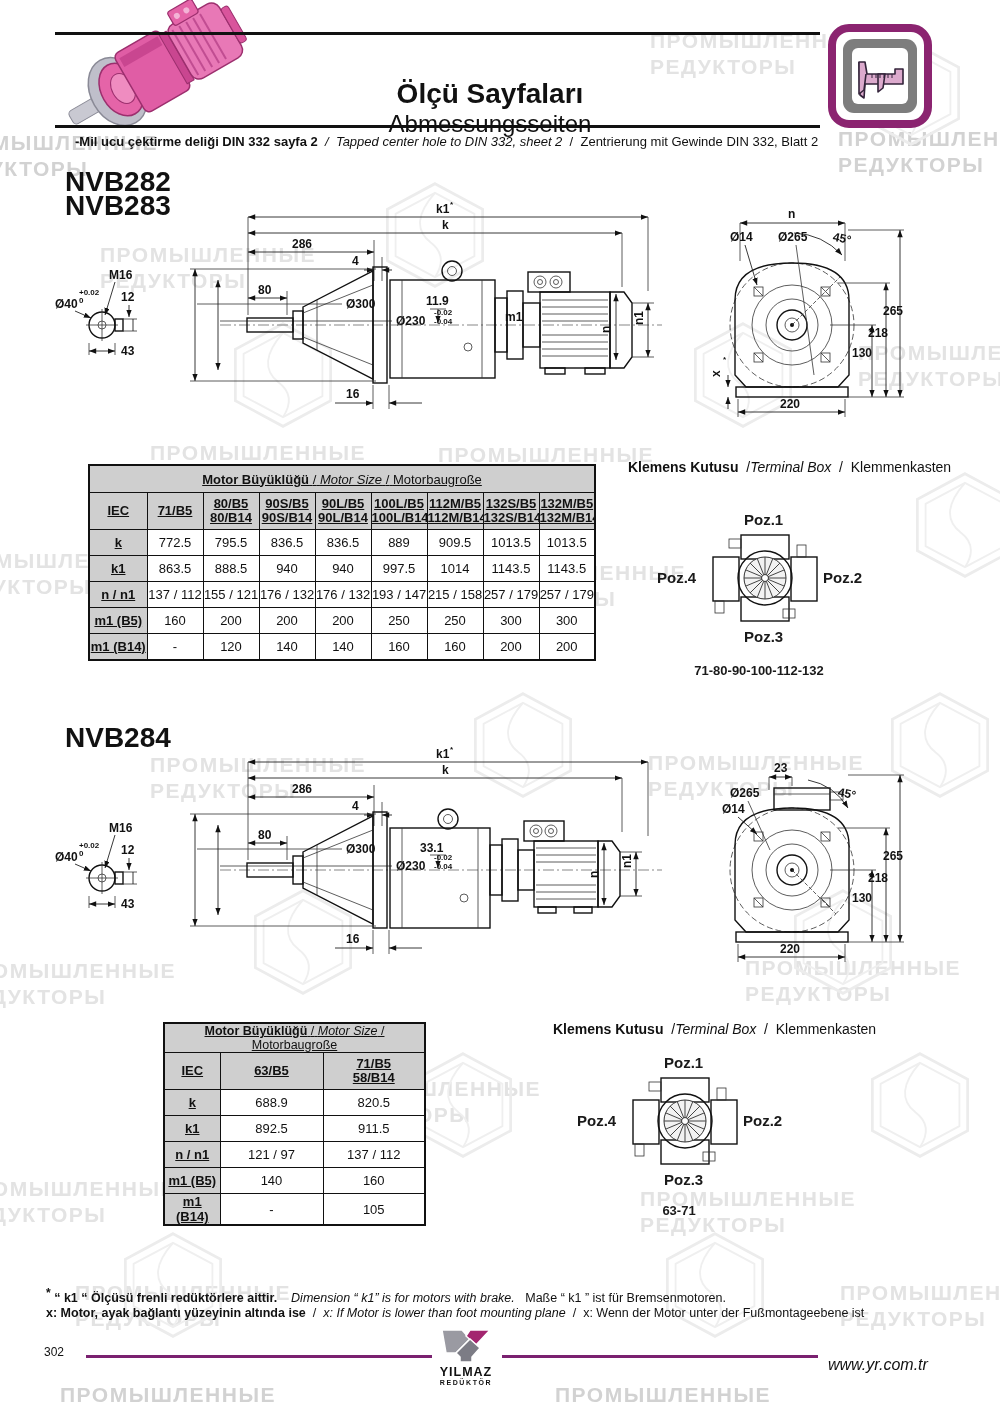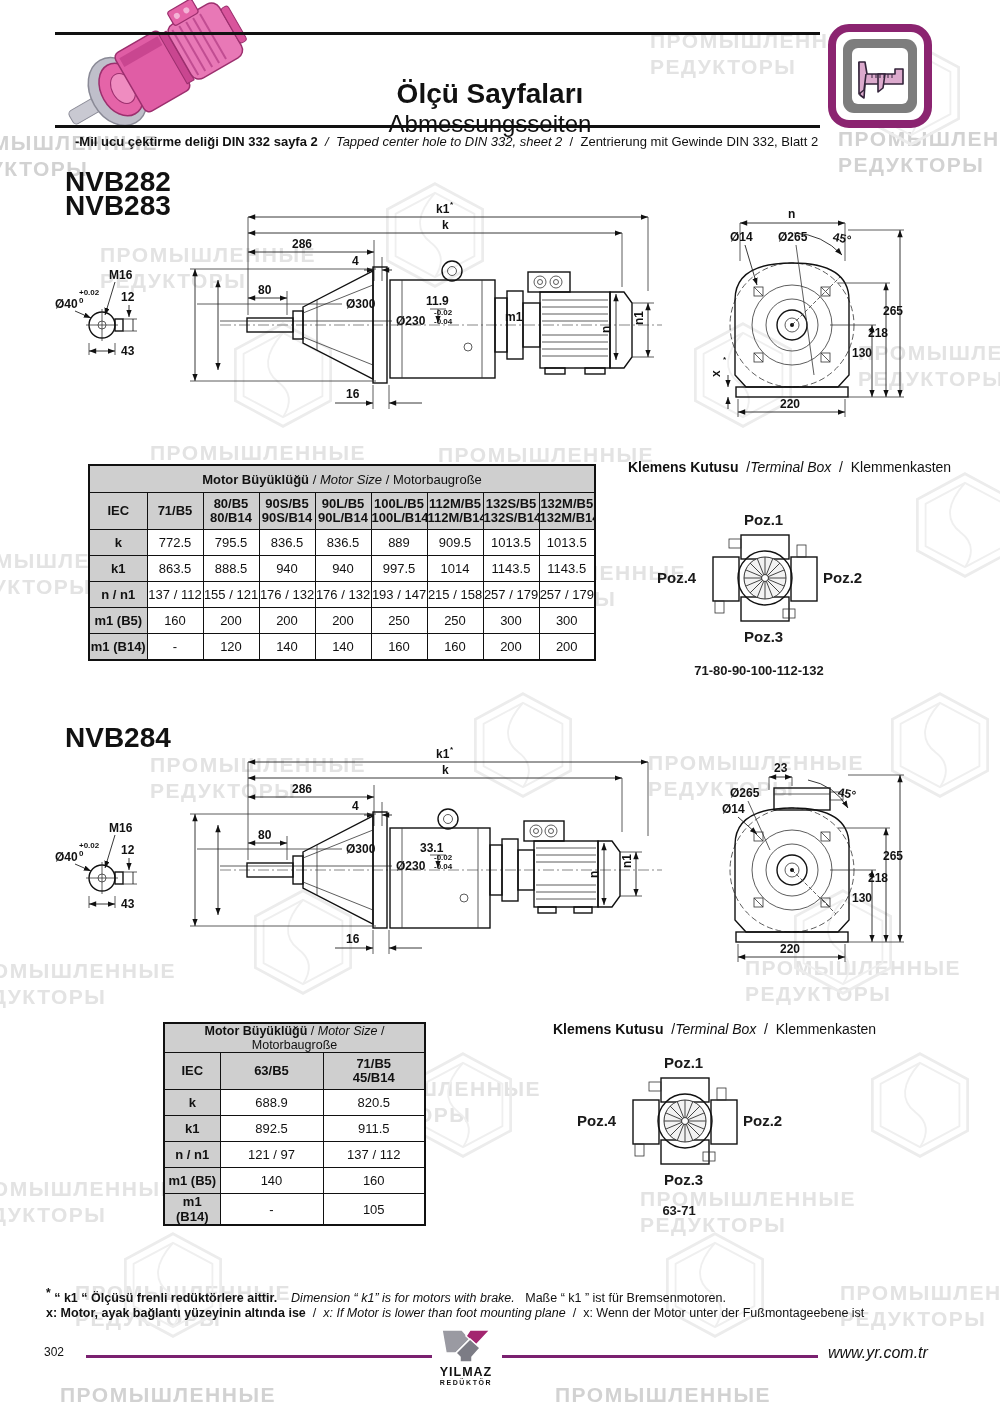--- a/index.html
+++ b/index.html
@@ -27,34 +27,34 @@
   .cl{stroke:#555;stroke-width:.7;fill:none;stroke-dasharray:11 3 2 3;}
   text.dt{font-family:"Liberation Sans",sans-serif;font-weight:700;font-size:12px;fill:#111;}
   text.dts{font-family:"Liberation Sans",sans-serif;font-weight:700;font-size:8px;fill:#111;}
   text.poz{font-family:"Liberation Sans",sans-serif;font-weight:700;font-size:15px;fill:#1a1a1a;}
   text.cap{font-family:"Liberation Sans",sans-serif;font-weight:700;font-size:13px;fill:#1a1a1a;}
   
   table.dtable{border-collapse:collapse;table-layout:fixed;z-index:2;position:absolute;
        border:2px solid #111;background:#fff;}
   .dtable td{border:1px solid #111;text-align:center;vertical-align:middle;padding:0;
        font-size:13px;overflow:hidden;}
-  .hd{background:#cfcfcf;}
+  .hd{background:#cfcfcf;text-decoration:underline;}
   .mh{font-size:13.5px;height:26px;}
   .ch{font-weight:700;font-size:12px;line-height:14px;height:36px;}
   .rl{font-weight:700;font-size:12.5px;}
   .dtable td.dc{height:25px;}
   
   .tbt{font-size:14px;white-space:nowrap;z-index:2;}
   
   .fn{font-size:12.5px;white-space:nowrap;z-index:2;}
   .fn sup{font-size:12px;font-weight:700;}
   
   .pageno{font-size:12px;z-index:2;}
   .fline{position:absolute;height:3px;z-index:2;}
-  .url{font-style:italic;font-size:16px;z-index:2;}
+  .url{font-style:italic;font-size:16px;z-index:2;margin-top:12px;}
   .logotxt1{font-weight:700;font-size:12.5px;letter-spacing:1px;line-height:13px;text-align:center;}
   .logotxt2{font-weight:700;font-size:7px;letter-spacing:1.6px;line-height:8px;text-align:center;}
 </style>
 </head>
 <body>
 
 <div id="page">
 
   <svg width="0" height="0" style="position:absolute">
     <defs>
@@ -745,21 +745,21 @@
     </td>
         </tr>
     <tr>
       <td class="hd ch">IEC</td>
       <td class="hd ch">
             <div>63/B5</div>
             <div></div>
           </td>
       <td class="hd ch">
             <div>71/B5</div>
-            <div>45/B14</div>
+            <div>58/B14</div>
           </td>
     </tr>
     <tr>
       <td class="hd rl dc">k</td>
       <td class="dc">688.9</td>
           <td class="dc">820.5</td>
     </tr>
     <tr>
       <td class="hd rl dc">k1</td>
       <td class="dc">892.5</td>

